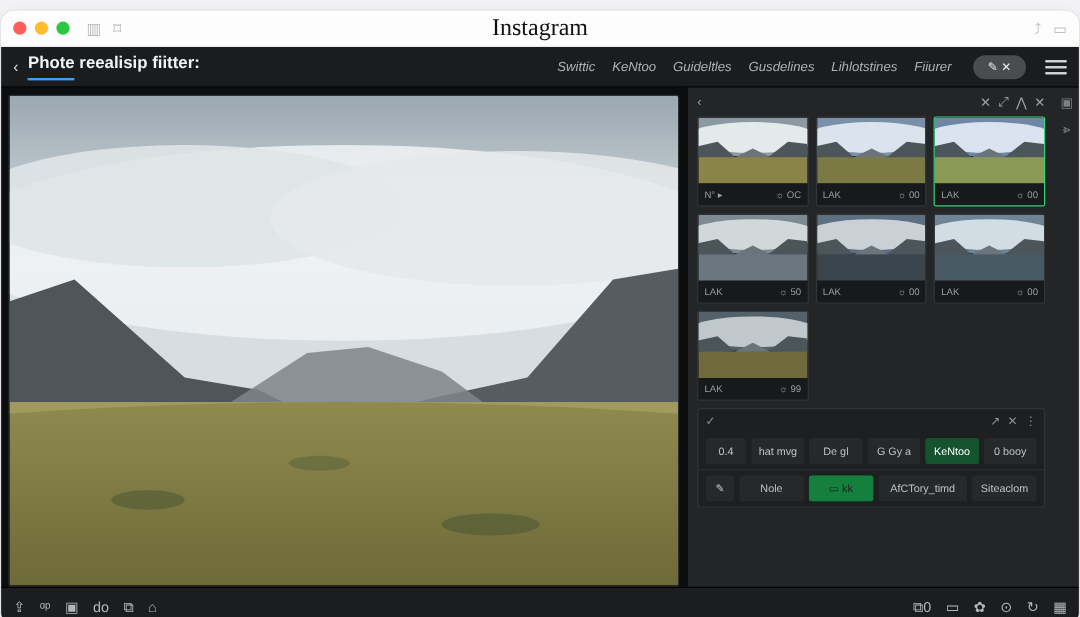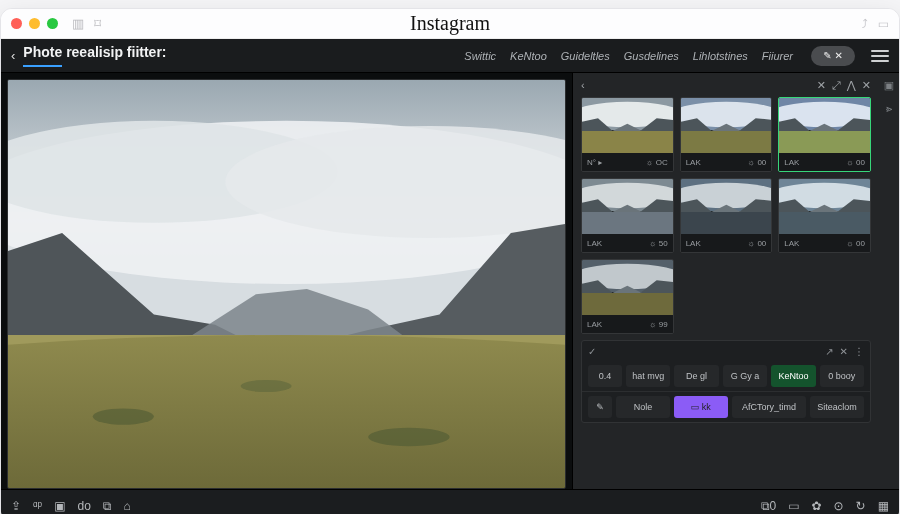--- a/index.html
+++ b/index.html
@@ -33,21 +33,21 @@
   .cell{background:#1b1d1f;border:1px solid #343638;border-radius:2px;overflow:hidden;display:flex;flex-direction:column;}
   .cell.sel{border-color:#37d67a;}
   .thumb{height:55px;}
   .meta{height:18px;display:flex;align-items:center;justify-content:space-between;padding:0 5px;font-size:8px;color:#9a9ea2;background:#17191b;}
   .meta .sun::before{content:"☼ ";}
   .row-block{margin:6px 8px 0 8px;background:#1d1f21;border:1px solid #313335;border-radius:3px;}
   .row{display:flex;align-items:flex-start;gap:4px;padding:4px 6px;}
   .row + .row { border-top:1px solid #2c2e30;}
   .chip{flex:1;height:22px;border-radius:3px;background:#26282a;display:flex;align-items:center;justify-content:center;font-size:9px;color:#bfc2c5;cursor:pointer;border:1px solid transparent;}
   .chip.on{background:#14532d;color:#fff;}
-  .chip.inv{background:#8b5cf6;color:#222;}
+  .chip.inv{background:#15803d;color:#222;}
   .mini-icons{display:flex;gap:6px;font-size:10px;color:#8f9397;margin-left:auto;}
   .row-head{height:20px;display:flex;align-items:center;padding:0 6px;font-size:10px;color:#8b8f93;gap:6px;}
   .row-head .flex{flex:1;}
   .bottombar{height:32px;background:#1b1d1f;border-top:1px solid #000;display:flex;align-items:center;padding:0 10px;gap:12px;font-size:12px;color:#b4b7ba;}
   .bottombar .flex{flex:1;}
   .ico{cursor:pointer;}
   .side-right-strip{width:20px;display:flex;flex-direction:column;align-items:center;padding-top:6px;gap:10px;color:#7c8084;font-size:11px;}
   .side-wrap{display:flex;flex:1;min-height:0;}
   .side-main{flex:1;display:flex;flex-direction:column;min-height:0;overflow:hidden;}
   svg.scene{width:100%;height:100%;display:block;}

